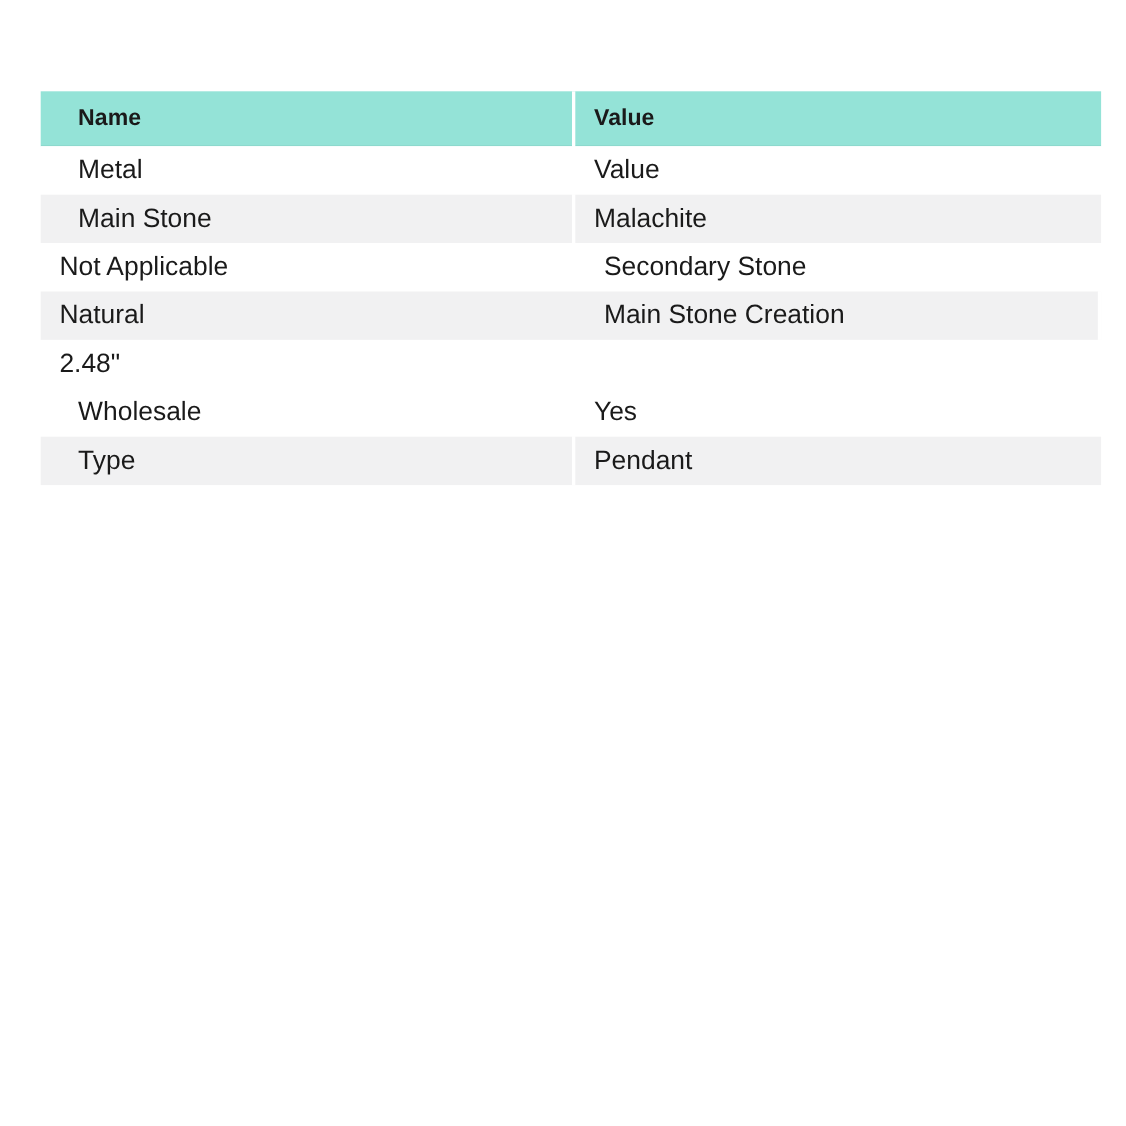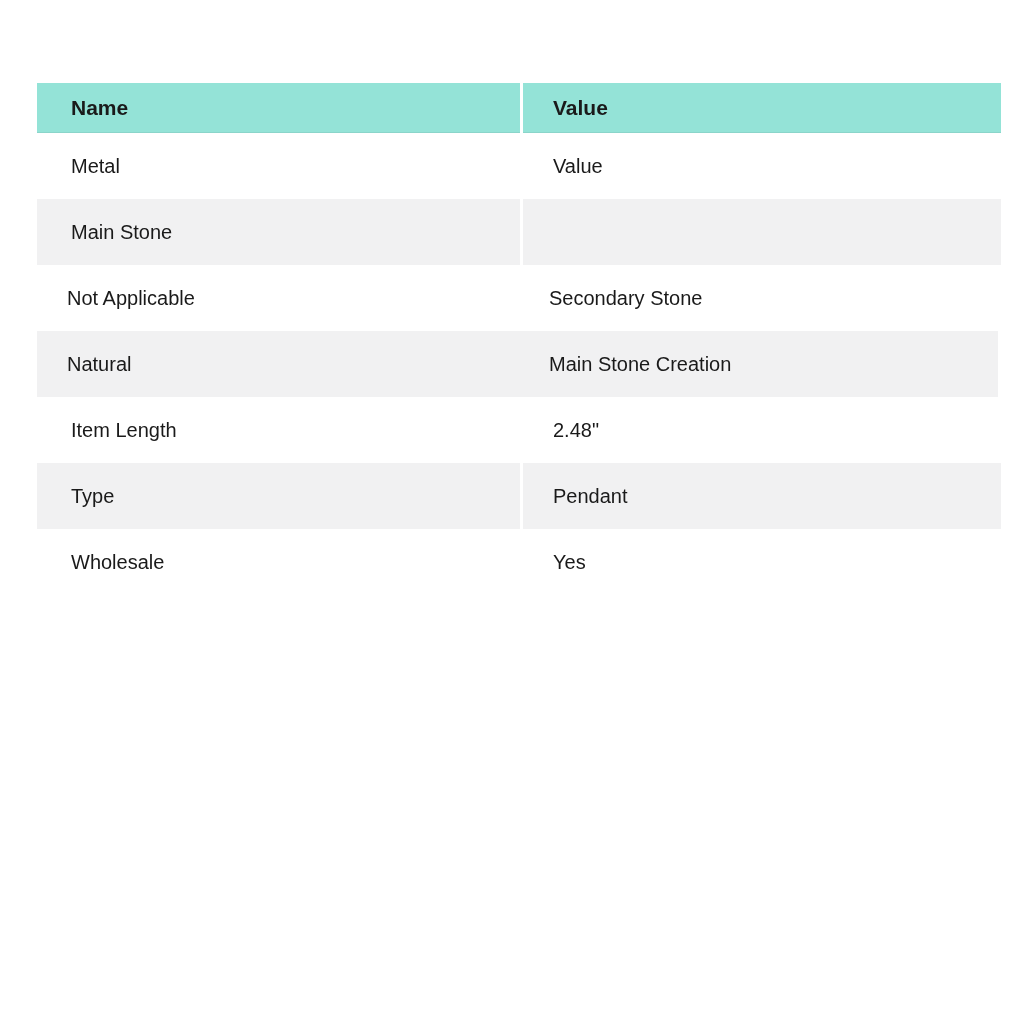--- a/index.html
+++ b/index.html
@@ -22,77 +22,77 @@
     width: 100%;
   }
   .t-row.header {
     height: 50px;
     background: var(--header-bg, #94e3d7);
     font-weight: 600;
     font-size: 21px;
     box-shadow: inset 0 -1px 0 rgba(0,0,0,0.06);
   }
   .t-row.data {
-    height: 66px;
-    font-size: 20px;
+    height: 44px;
+    font-size: 24px;
   }
   .t-row.data.odd { background: #ffffff; }
   .t-row.data.even { background: var(--alt-bg, #f1f1f2); }
   .cell {
     display: flex;
     align-items: center;
     height: 100%;
   }
   .cell.col-name {
     width: 486px;
     padding-left: 34px;
     border-right: 3px solid #ffffff;
   }
   .cell.col-value {
     width: 478px;
-    padding-left: 30px;
+    padding-left: 17px;
   }
 </style>
 </head>
 <body>
 
 <div class="spec-table">
 
   <div class="t-row header">
     <div class="cell col-name">Name</div>
     <div class="cell col-value">Value</div>
   </div>
 
   <div class="t-row data odd">
     <div class="cell col-name">Metal</div>
     <div class="cell col-value">Value</div>
   </div>
 
   <div class="t-row data even">
     <div class="cell col-name">Main Stone</div>
+    <div class="cell col-value">Malachite</div>
   </div>
 
   <div class="t-row data odd">
     <div class="cell col-value">Not Applicable</div>
     <div class="cell col-name">Secondary Stone</div>
   </div>
 
   <div class="t-row data even">
     <div class="cell col-value">Natural</div>
     <div class="cell col-name">Main Stone Creation</div>
   </div>
 
   <div class="t-row data odd">
-    <div class="cell col-name">Item Length</div>
     <div class="cell col-value">2.48"</div>
+  </div>
+
+  <div class="t-row data odd">
+    <div class="cell col-name">Wholesale</div>
+    <div class="cell col-value">Yes</div>
   </div>
 
   <div class="t-row data even">
     <div class="cell col-name">Type</div>
     <div class="cell col-value">Pendant</div>
   </div>
 
-  <div class="t-row data odd">
-    <div class="cell col-name">Wholesale</div>
-    <div class="cell col-value">Yes</div>
-  </div>
-
 </div>
 
 </body></html>

